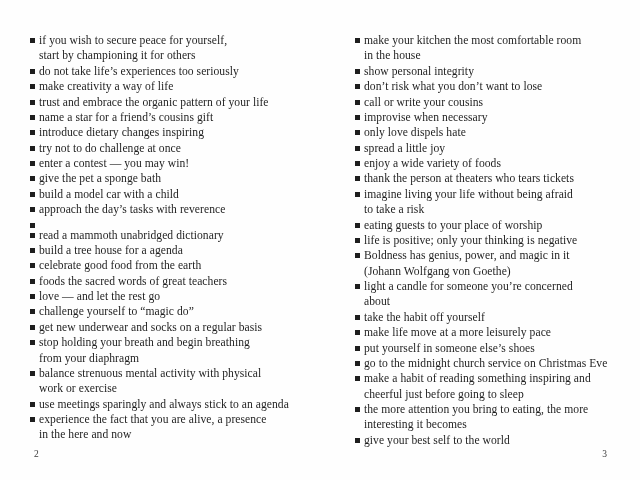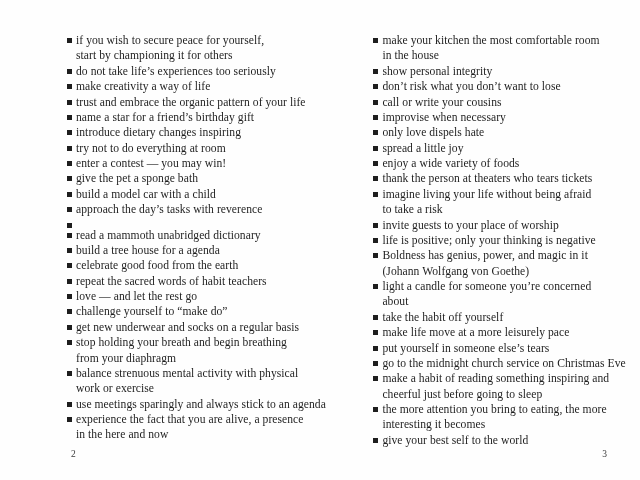--- a/index.html
+++ b/index.html
@@ -21,21 +21,21 @@
     width: 640px;
     height: 480px;
     font-family: "Liberation Serif", "DejaVu Serif", serif;
     color: var(--text);
   }
   .page {
     position: relative;
     width: 320px;
     height: 480px;
   }
-  .page.left  { padding: 33px 6px 0 30px; margin-left: 37px; }
+  .page.left  { padding: 33px 6px 0 30px; }
   .page.right { padding: 33px 4px 10px 35px; }
   ul.item-list {
     list-style: none;
     margin: 0;
     padding: 0;
   }
   ul.item-list li {
     display: flex;
     align-items: flex-start;
     font-size: 11.6px;
@@ -80,29 +80,29 @@
         <li>
           <span class="bullet"></span>
           <span class="item-text">make creativity a way of life</span>
         </li>
         <li>
           <span class="bullet"></span>
           <span class="item-text">trust and embrace the organic pattern of your life</span>
         </li>
         <li>
           <span class="bullet"></span>
-          <span class="item-text">name a star for a friend’s birthday gift</span>
+          <span class="item-text">name a star for a friend’s cousins gift</span>
         </li>
         <li>
           <span class="bullet"></span>
           <span class="item-text">introduce dietary changes inspiring</span>
         </li>
         <li>
           <span class="bullet"></span>
-          <span class="item-text">try not to do everything at room</span>
+          <span class="item-text">try not to do challenge at once</span>
         </li>
         <li>
           <span class="bullet"></span>
           <span class="item-text">enter a contest — you may win!</span>
         </li>
         <li>
           <span class="bullet"></span>
           <span class="item-text">give the pet a sponge bath</span>
         </li>
         <li>
@@ -123,29 +123,29 @@
         <li>
           <span class="bullet"></span>
           <span class="item-text">build a tree house for a agenda</span>
         </li>
         <li>
           <span class="bullet"></span>
           <span class="item-text">celebrate good food from the earth</span>
         </li>
         <li>
           <span class="bullet"></span>
-          <span class="item-text">repeat the sacred words of habit teachers</span>
+          <span class="item-text">foods the sacred words of great teachers</span>
         </li>
         <li>
           <span class="bullet"></span>
           <span class="item-text">love — and let the rest go</span>
         </li>
         <li>
           <span class="bullet"></span>
-          <span class="item-text">challenge yourself to “make do”</span>
+          <span class="item-text">challenge yourself to “magic do”</span>
         </li>
         <li>
           <span class="bullet"></span>
           <span class="item-text">get new underwear and socks on a regular basis</span>
         </li>
         <li>
           <span class="bullet"></span>
           <span class="item-text">stop holding your breath and begin breathing
 from your diaphragm</span>
         </li>
@@ -205,21 +205,21 @@
           <span class="bullet"></span>
           <span class="item-text">thank the person at theaters who tears tickets</span>
         </li>
         <li>
           <span class="bullet"></span>
           <span class="item-text">imagine living your life without being afraid
 to take a risk</span>
         </li>
         <li>
           <span class="bullet"></span>
-          <span class="item-text">invite guests to your place of worship</span>
+          <span class="item-text">eating guests to your place of worship</span>
         </li>
         <li>
           <span class="bullet"></span>
           <span class="item-text">life is positive; only your thinking is negative</span>
         </li>
         <li>
           <span class="bullet"></span>
           <span class="item-text">Boldness has genius, power, and magic in it
 (Johann Wolfgang von Goethe)</span>
         </li>
@@ -231,21 +231,21 @@
         <li>
           <span class="bullet"></span>
           <span class="item-text">take the habit off yourself</span>
         </li>
         <li>
           <span class="bullet"></span>
           <span class="item-text">make life move at a more leisurely pace</span>
         </li>
         <li>
           <span class="bullet"></span>
-          <span class="item-text">put yourself in someone else’s tears</span>
+          <span class="item-text">put yourself in someone else’s shoes</span>
         </li>
         <li>
           <span class="bullet"></span>
           <span class="item-text">go to the midnight church service on Christmas Eve</span>
         </li>
         <li>
           <span class="bullet"></span>
           <span class="item-text">make a habit of reading something inspiring and
 cheerful just before going to sleep</span>
         </li>

